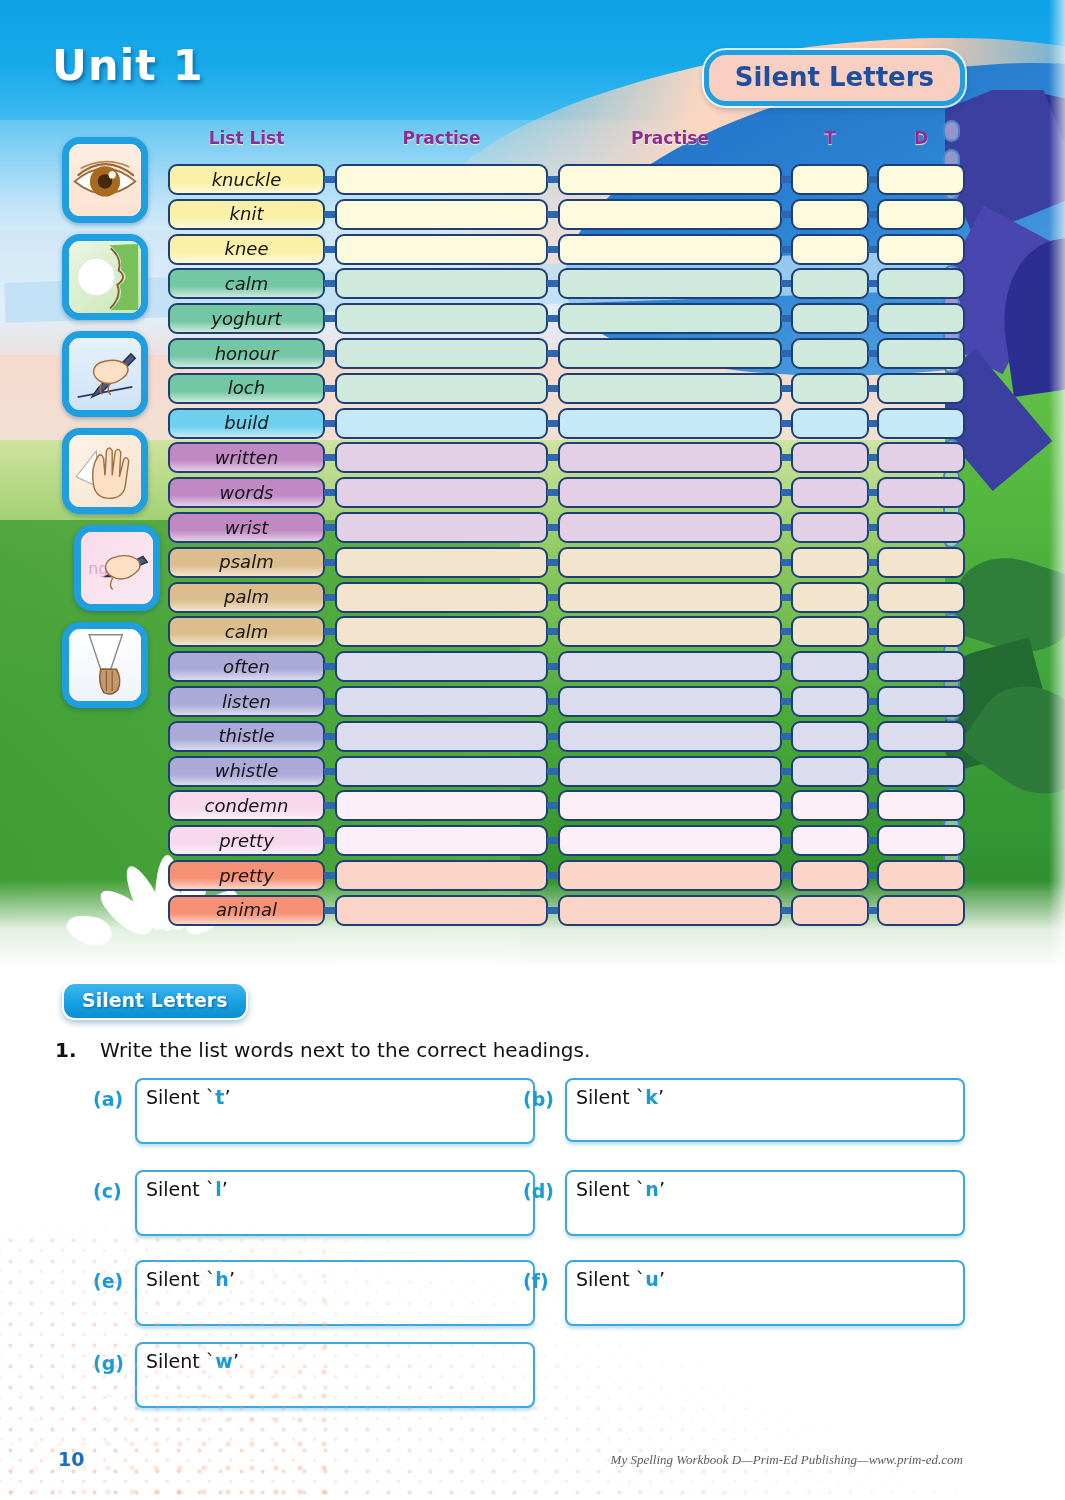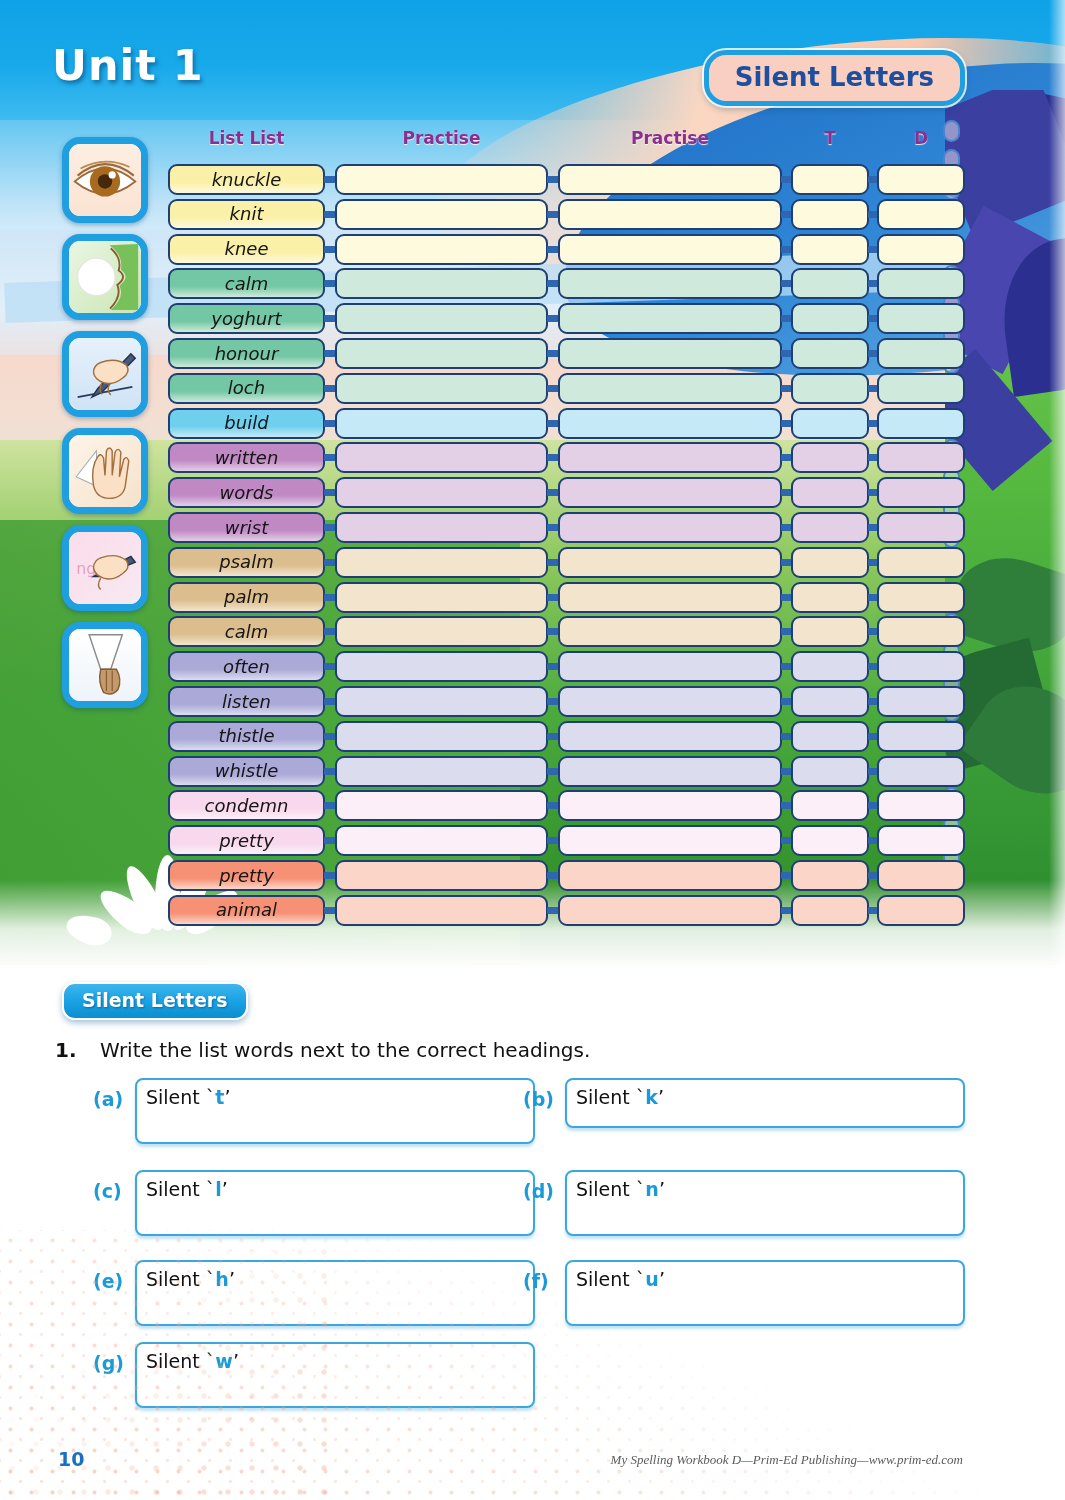--- a/index.html
+++ b/index.html
@@ -356,21 +356,21 @@
             <linearGradient id="g4" x1="0" y1="0" x2="1" y2="1">
               <stop offset="0" stop-color="#fdf4e8"></stop>
               <stop offset="1" stop-color="#f6e2cc"></stop>
             </linearGradient>
           </defs>
      <rect width="100" height="100" fill="url(#g4)"></rect>
      <path d="M10 58 L38 22 L40 72 Z" fill="#ffffff" stroke="#b0b0b0" stroke-width="1.6"></path>
      <path d="M34 70 Q30 44 40 30 Q44 24 48 32 L50 56 L52 22 Q56 14 60 22 L60 56 L64 24 Q68 16 72 24 L70 58 L76 34 Q80 28 83 36 L78 72 Q74 88 56 88 Q38 88 34 70Z" fill="#fbe0c6" stroke="#a0703f" stroke-width="2"></path>
         </svg></div>
     </div>
-    <div class="iconBox" style="top: 388px;">
+    <div class="iconBox" style="top: 388px; margin-left: 12px;">
       <div class="iconInner"><svg viewBox="0 0 100 100" width="100%" height="100%">
           <defs>
             <linearGradient id="g5" x1="0" y1="0" x2="1" y2="1">
               <stop offset="0" stop-color="#fbdcea"></stop>
               <stop offset="1" stop-color="#f7e9f2"></stop>
             </linearGradient>
           </defs>
      <rect width="100" height="100" fill="url(#g5)"></rect>
      <text x="10" y="58" font-family="DejaVu Sans" font-size="22" fill="#e59ec4">ng</text>
      <path d="M86 34 L44 56 L34 62 L44 62 L92 42Z" fill="#4a5a7a" stroke="#22314d" stroke-width="2"></path>
@@ -692,21 +692,21 @@
   <span>Silent Letters</span>
 </div>
 <div class="qNum">1.</div>
 <div class="qText">Write the list words next to the correct headings.</div>
 <div id="answersWrap">
     <div class="ansLabel" style="left: 93px; top: 1088px;">(a)</div>
     <div class="ansBox" style="left: 135px; top: 1078px; width: 400px; height: 66px;">
       <div class="prompt">Silent `<b>t</b>’</div>
     </div>
     <div class="ansLabel" style="left: 523px; top: 1088px;">(b)</div>
-    <div class="ansBox" style="left: 565px; top: 1078px; width: 400px; height: 50px;">
+    <div class="ansBox" style="left: 565px; top: 1078px; width: 400px; height: 64px;">
       <div class="prompt">Silent `<b>k</b>’</div>
     </div>
     <div class="ansLabel" style="left: 93px; top: 1180px;">(c)</div>
     <div class="ansBox" style="left: 135px; top: 1170px; width: 400px; height: 66px;">
       <div class="prompt">Silent `<b>l</b>’</div>
     </div>
     <div class="ansLabel" style="left: 523px; top: 1180px;">(d)</div>
     <div class="ansBox" style="left: 565px; top: 1170px; width: 400px; height: 66px;">
       <div class="prompt">Silent `<b>n</b>’</div>
     </div>

